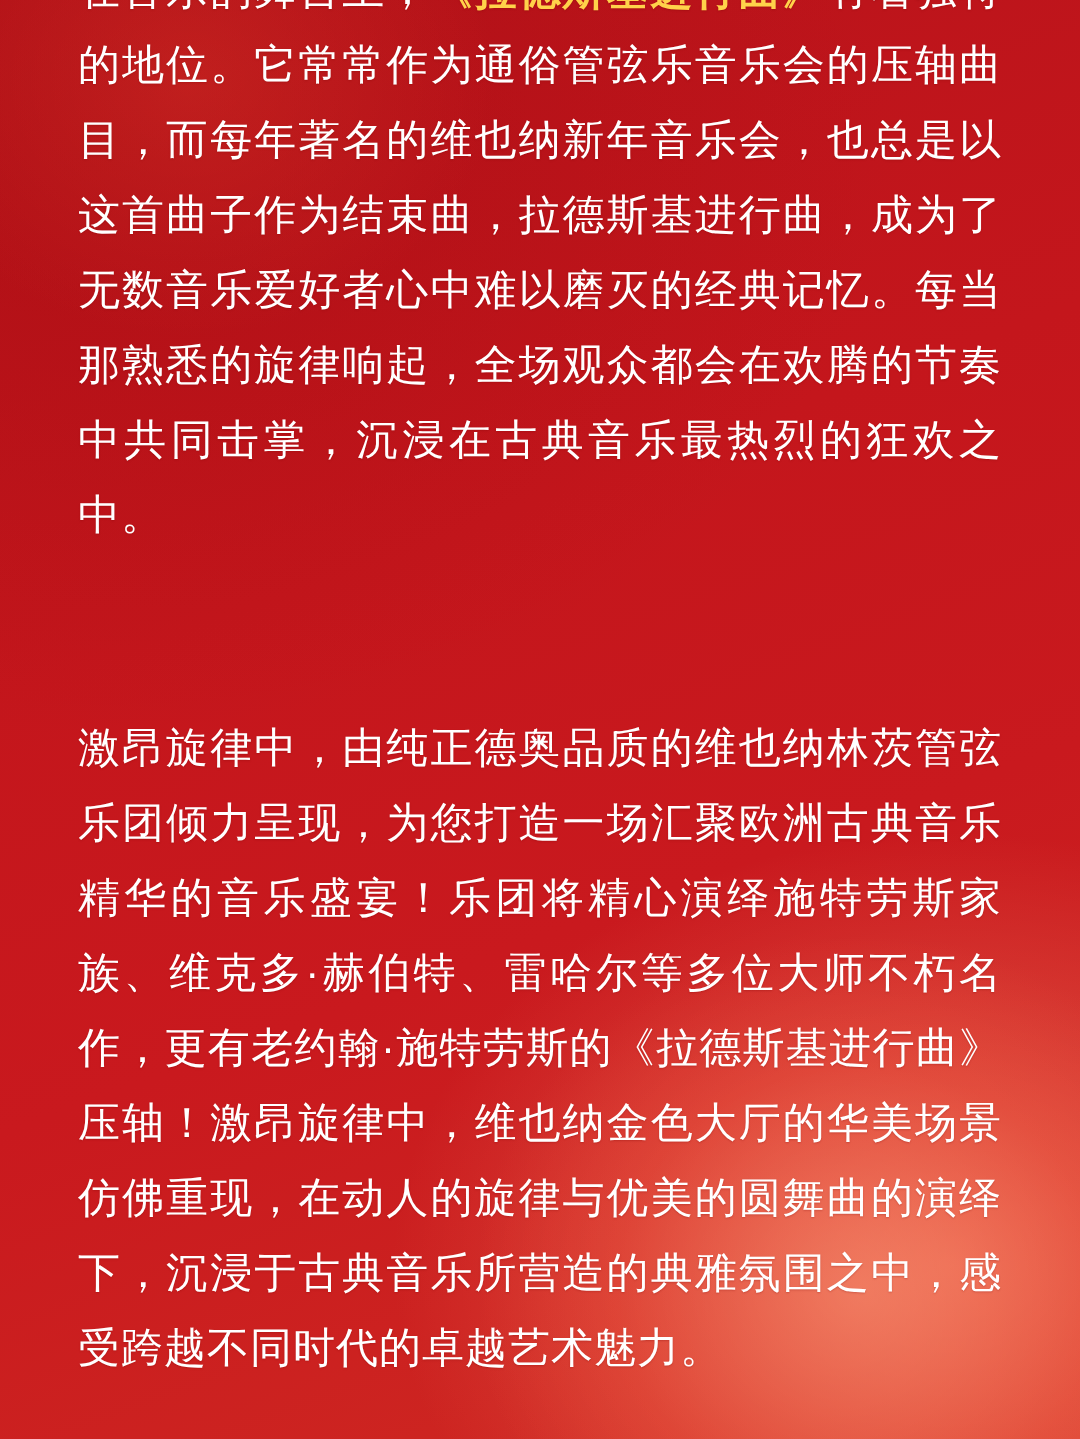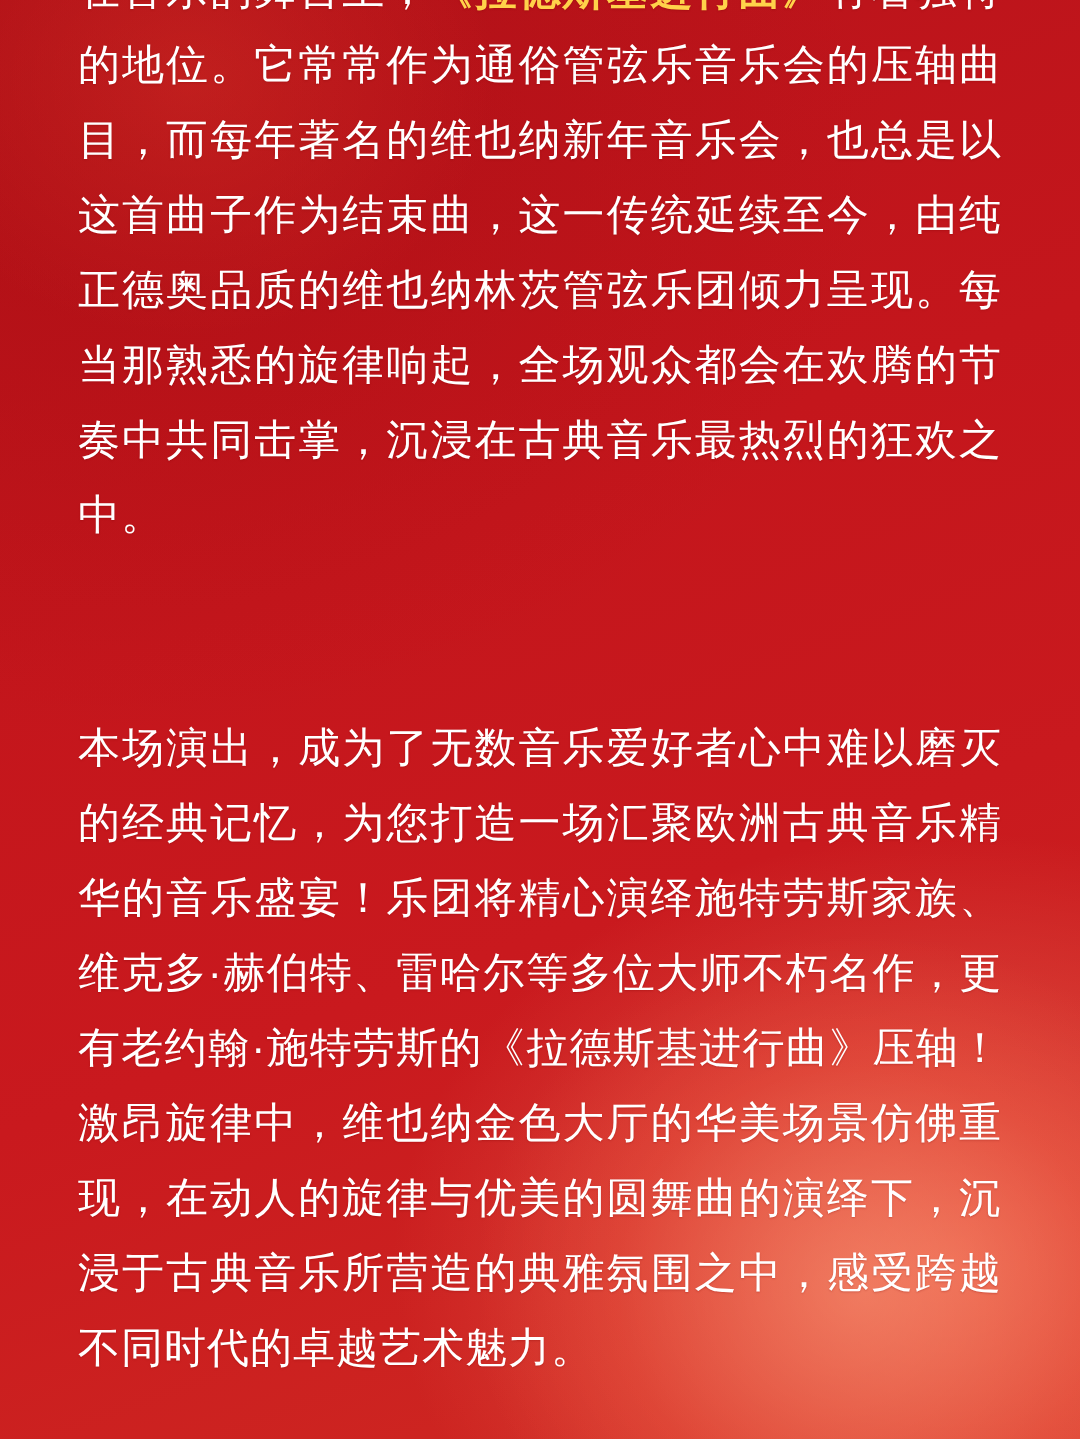--- a/index.html
+++ b/index.html
@@ -84,21 +84,21 @@
 
 <div class="poster">
   <div class="glow-top"></div>
   <div class="glow-corner"></div>
 
   <div class="content">
 
     <div class="para para-clipped">
       <span class="clipped-line">
         <span>在音乐的舞台上，</span><span class="title-highlight">《拉德斯基进行曲》</span><span>有着独特</span>
-      </span><span>的地位。它常常作为通俗管弦乐音乐会的压轴曲目，而每年著名的维也纳新年音乐会，也总是以这首曲子作为结束曲，这一传统延续至今，由纯正德奥品质的维也纳林茨管弦乐团倾力呈现。每当那熟悉的旋律响起，全场观众都会在欢腾的节奏中共同击掌，沉浸在古典音乐最热烈的狂欢之中。</span>
+      </span><span>的地位。它常常作为通俗管弦乐音乐会的压轴曲目，而每年著名的维也纳新年音乐会，也总是以这首曲子作为结束曲，拉德斯基进行曲，成为了无数音乐爱好者心中难以磨灭的经典记忆。每当那熟悉的旋律响起，全场观众都会在欢腾的节奏中共同击掌，沉浸在古典音乐最热烈的狂欢之中。</span>
     </div>
 
     <div class="gap"></div>
 
-    <div class="para">本场演出，成为了无数音乐爱好者心中难以磨灭的经典记忆，为您打造一场汇聚欧洲古典音乐精华的音乐盛宴！乐团将精心演绎施特劳斯家族、维克多·赫伯特、雷哈尔等多位大师不朽名作，更有老约翰·施特劳斯的《拉德斯基进行曲》压轴！激昂旋律中，维也纳金色大厅的华美场景仿佛重现，在动人的旋律与优美的圆舞曲的演绎下，沉浸于古典音乐所营造的典雅氛围之中，感受跨越不同时代的卓越艺术魅力。</div>
+    <div class="para">激昂旋律中，由纯正德奥品质的维也纳林茨管弦乐团倾力呈现，为您打造一场汇聚欧洲古典音乐精华的音乐盛宴！乐团将精心演绎施特劳斯家族、维克多·赫伯特、雷哈尔等多位大师不朽名作，更有老约翰·施特劳斯的《拉德斯基进行曲》压轴！激昂旋律中，维也纳金色大厅的华美场景仿佛重现，在动人的旋律与优美的圆舞曲的演绎下，沉浸于古典音乐所营造的典雅氛围之中，感受跨越不同时代的卓越艺术魅力。</div>
 
   </div>
 </div>
 
 </body></html>

